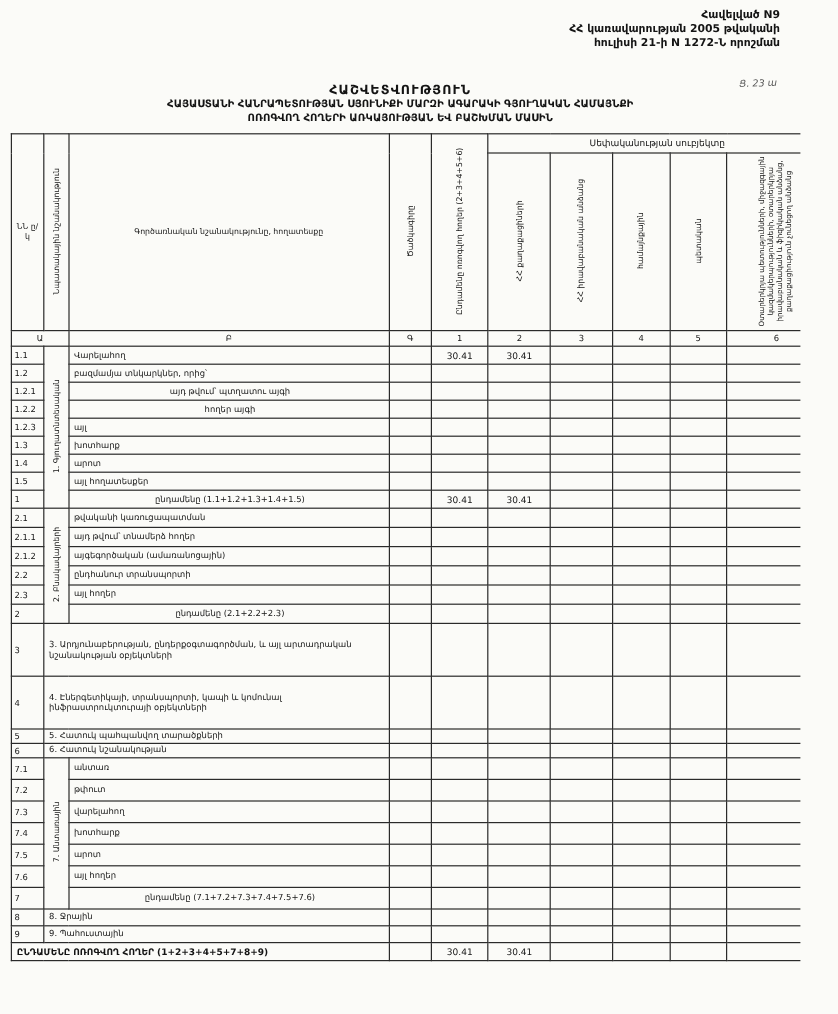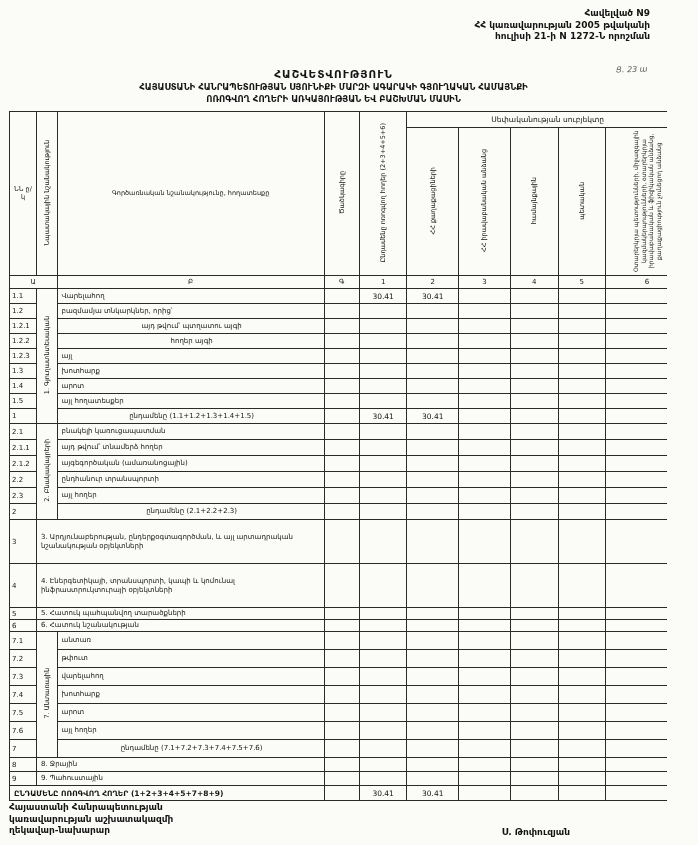--- a/index.html
+++ b/index.html
@@ -218,21 +218,21 @@
           <td class="val">30.41</td>
           <td class="val">30.41</td>
           <td class="val"></td>
           <td class="val"></td>
           <td class="val"></td>
           <td class="val"></td>
         </tr>
         <tr>
           <td class="num">2.1</td>
           <td class="cat" rowspan="6"><span class="vt catvt">2. Բնակավայրերի</span></td>
-          <td class="name">բնակելի կառուցապատման</td>
+          <td class="name">թվականի կառուցապատման</td>
           <td class="val"></td>
           <td class="val"></td>
           <td class="val"></td>
           <td class="val"></td>
           <td class="val"></td>
           <td class="val"></td>
           <td class="val"></td>
         </tr>
         <tr>
           <td class="num">2.1.1</td>
@@ -439,22 +439,14 @@
           <td class="val">30.41</td>
           <td class="val">30.41</td>
           <td class="val"></td>
           <td class="val"></td>
           <td class="val"></td>
           <td class="val"></td>
         </tr>
       </tbody>
   </table>
 
-  <div class="footer">
-    <div class="foot-left">
-      <div>Հայաստանի Հանրապետության</div>
-      <div>կառավարության աշխատակազմի</div>
-      <div>ղեկավար-նախարար</div>
-    </div>
-    <div class="signature">Ս. Թոփուզյան</div>
-  </div>
 
 </div>
 
 </body></html>

